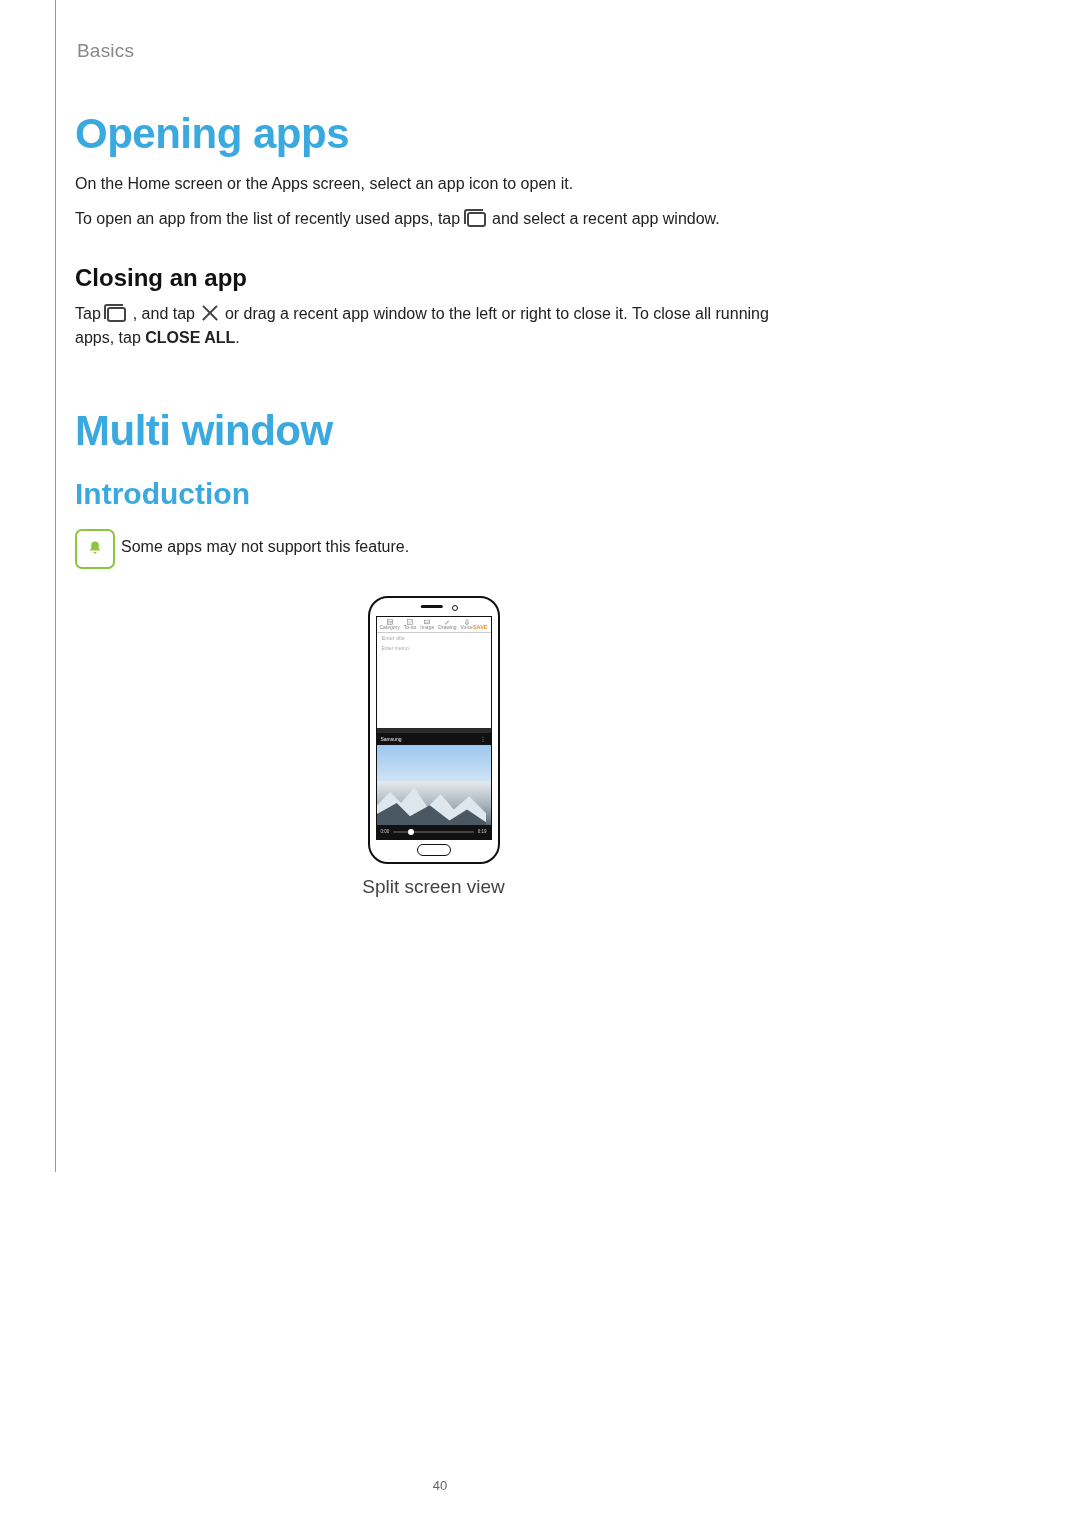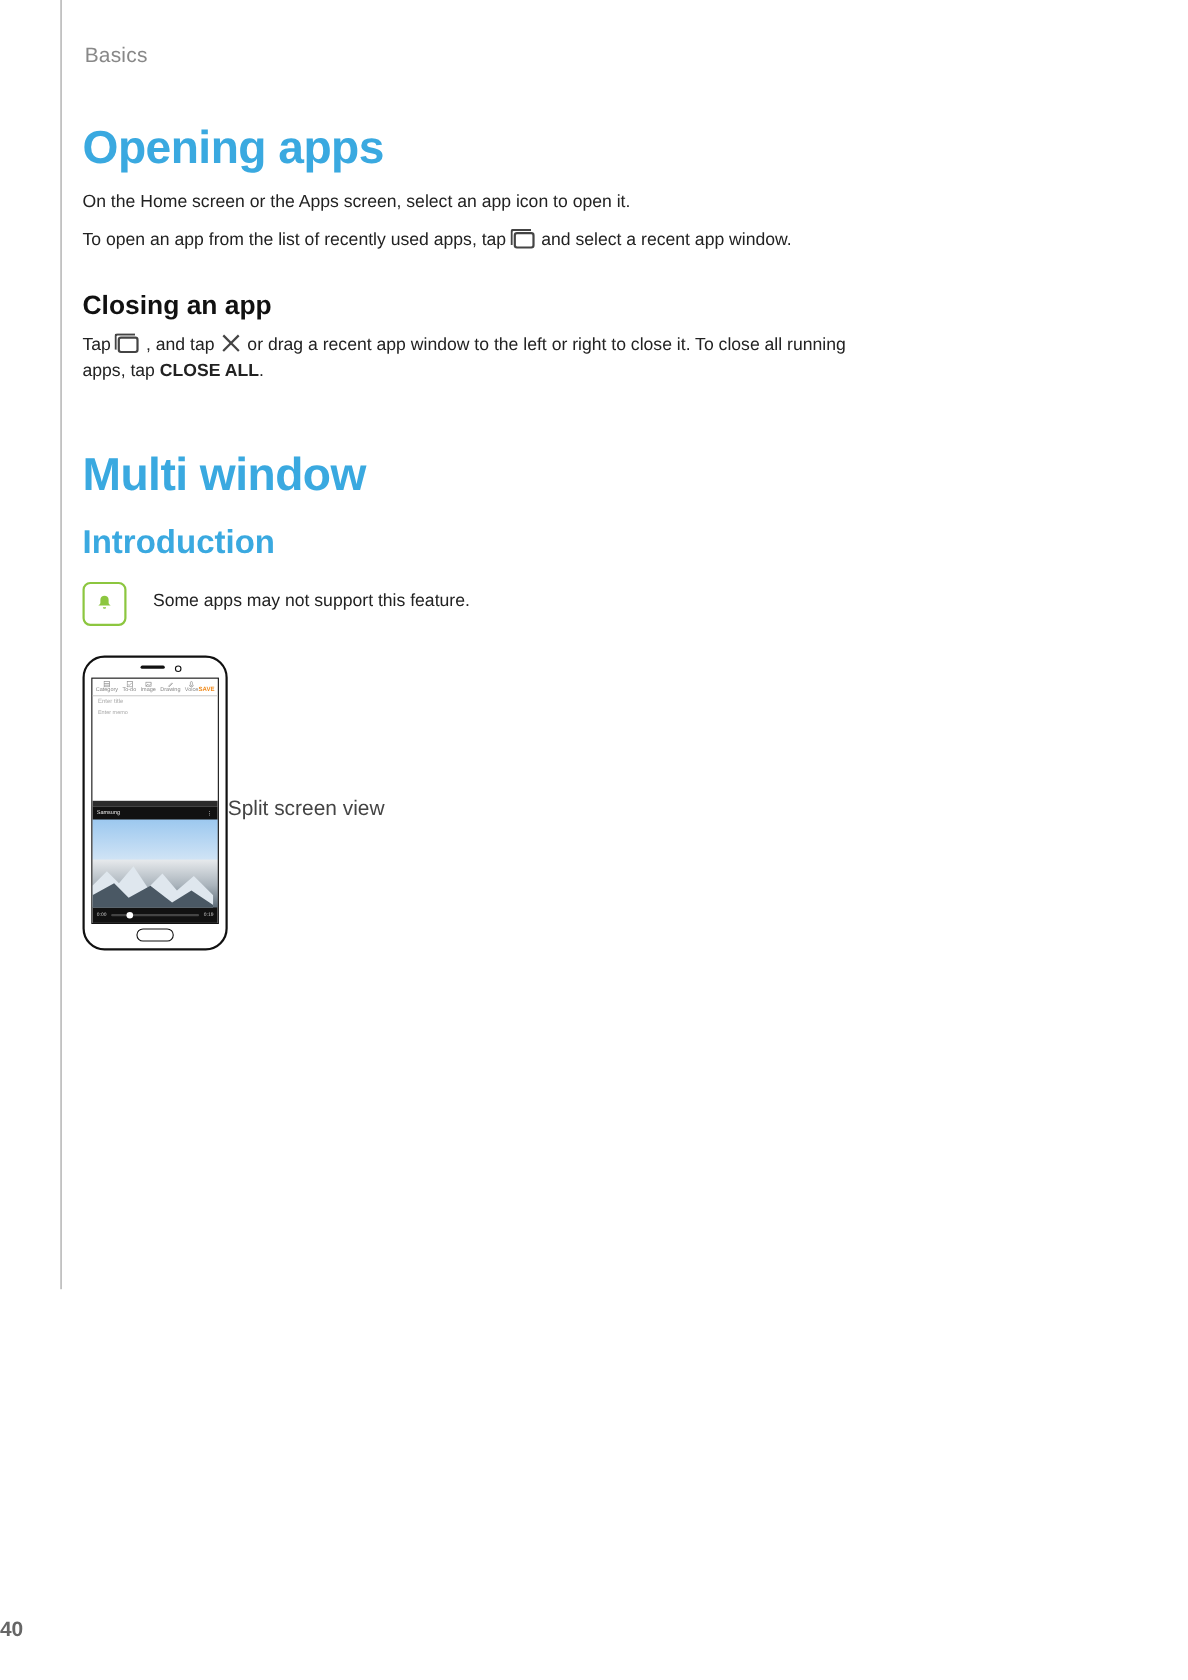--- a/index.html
+++ b/index.html
@@ -90,40 +90,41 @@
     width: 20px; height: 2.2px;
     background: #444;
     transform-origin: center;
   }
   .x-icon::before { transform: translate(-50%,-50%) rotate(45deg); }
   .x-icon::after  { transform: translate(-50%,-50%) rotate(-45deg); }
 
   .note-row {
     display: flex;
     align-items: flex-start;
-    gap: 24px;
+    gap: 6px;
     margin: 18px 0 0 0;
   }
   .note-badge {
     width: 36px; height: 36px;
     border: 2.2px solid #8cc63f;
     border-radius: 7px;
     display: flex;
     align-items: center;
     justify-content: center;
     flex: 0 0 auto;
   }
   .note-bell {
     width: 18px; height: 18px;
     color: #8cc63f;
   }
 
   .phone-wrap {
     width: 100%;
     display: flex;
+    flex-direction: column;
     align-items: center;
     margin-top: 26px;
   }
   .phone {
     width: 132px;
     height: 268px;
     border: 2.2px solid #111;
     border-radius: 20px;
     background: #fff;
     position: relative;
@@ -230,23 +231,23 @@
   }
   .caption {
     margin-top: 12px;
     font-size: 19px;
     color: #444;
   }
   .page-num {
     position: absolute;
     bottom: 34px;
     left: 0; right: 0;
-    font-size: 19px;
+    text-align: center;
+    font-size: 13px;
     color: #666;
-    font-weight: bold;
   }
 </style>
 </head>
 <body>
 
 <div class="page">
   <div class="side-rule"></div>
 
   <div class="crumb">Basics</div>
 

